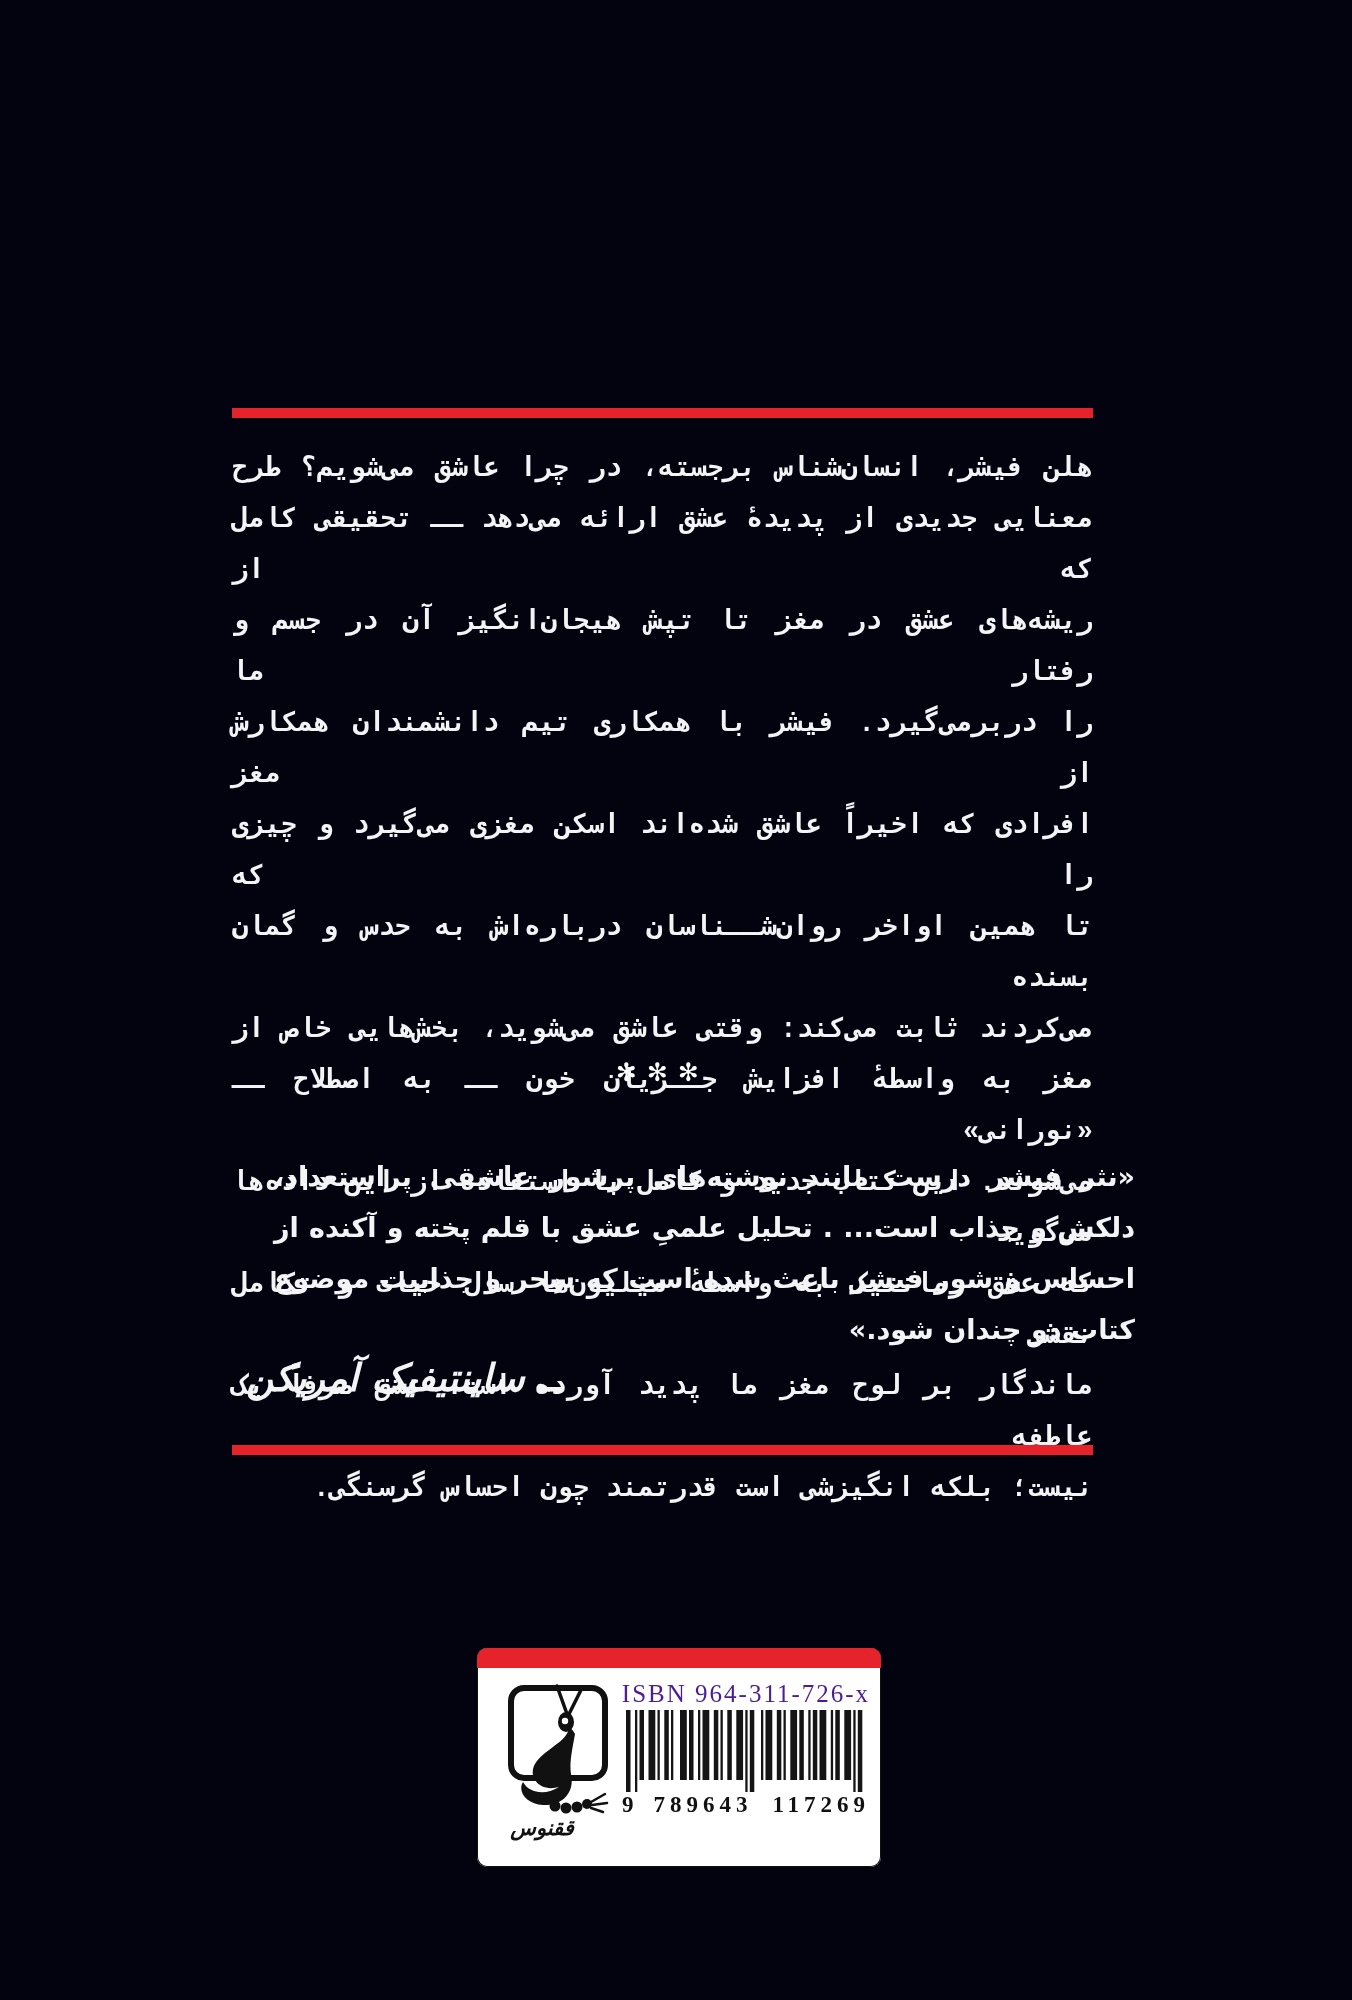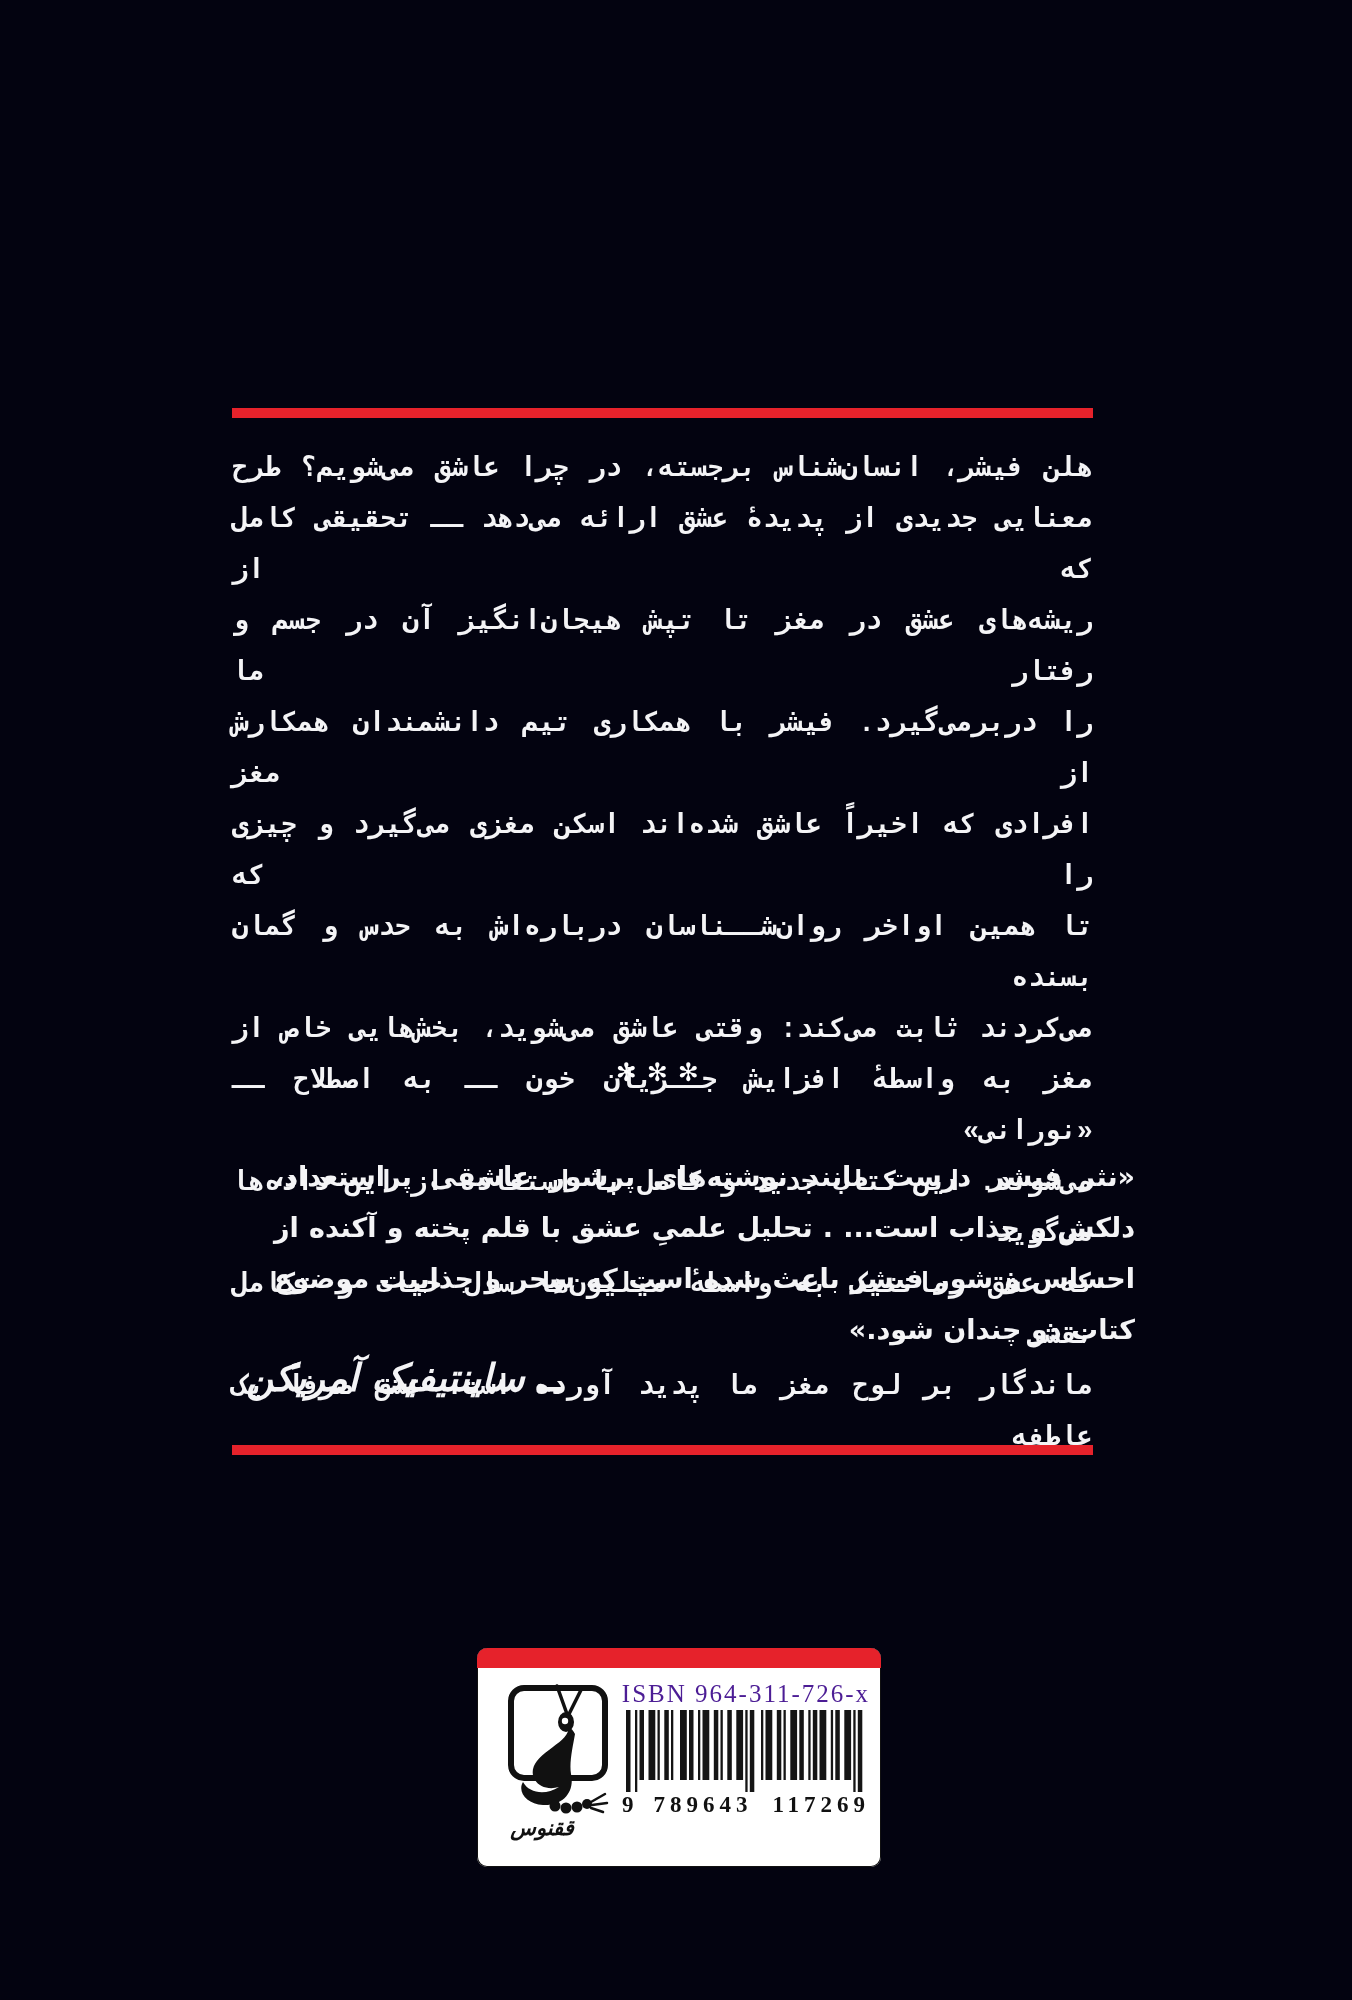--- a/index.html
+++ b/index.html
@@ -69,20 +69,21 @@
       <div class="line">معنایی جدیدی از پدیدهٔ عشق ارائه می‌دهد ــ تحقیقی کامل که از</div>
       <div class="line">ریشه‌های عشق در مغز تا تپش هیجان‌انگیز آن در جسم و رفتار ما</div>
       <div class="line">را دربرمی‌گیرد. فیشر با همکاری تیم دانشمندان همکارش از مغز</div>
       <div class="line">افرادی که اخیراً عاشق شده‌اند اسکن مغزی می‌گیرد و چیزی را که</div>
       <div class="line">تا همین اواخر روان‌شــناسان درباره‌اش به حدس و گمان بسنده</div>
       <div class="line">می‌کردند ثابت می‌کند: وقتی عاشق می‌شوید، بخش‌هایی خاص از</div>
       <div class="line">مغز به واسطهٔ افزایش جــریان خون ــ به اصطلاح ــ «نورانی»</div>
       <div class="line">می‌شوند. این کتاب جدید و کامل با استفاده از این داده‌ها می‌گوید</div>
       <div class="line">که عشق رمانتیک به واسطهٔ میلیون‌ها سال حیات و تکامل نقشی</div>
       <div class="line">ماندگار بر لوح مغز ما پدید آورده است. عشق صرفاً یک عاطفه</div>
+      <div class="line para-last">نیست؛ بلکه انگیزشی است قدرتمند چون احساس گرسنگی.</div>
     </div>
 
   <div class="sep">✻✻✻</div>
 
   <div class="text-col" id="para2">
       <div class="line">«نثر فیشر درست مانند نوشته‌های پرشور عاشقی پراستعداد،</div>
       <div class="line">دلکش و جذاب است... . تحلیل علمیِ عشق با قلم پخته و آکنده از</div>
       <div class="line">احساس و شور فیشر باعث شده است که سِحر و جذابیت موضوع</div>
       <div class="line para-last">کتاب دو چندان شود.»</div>
     </div>

